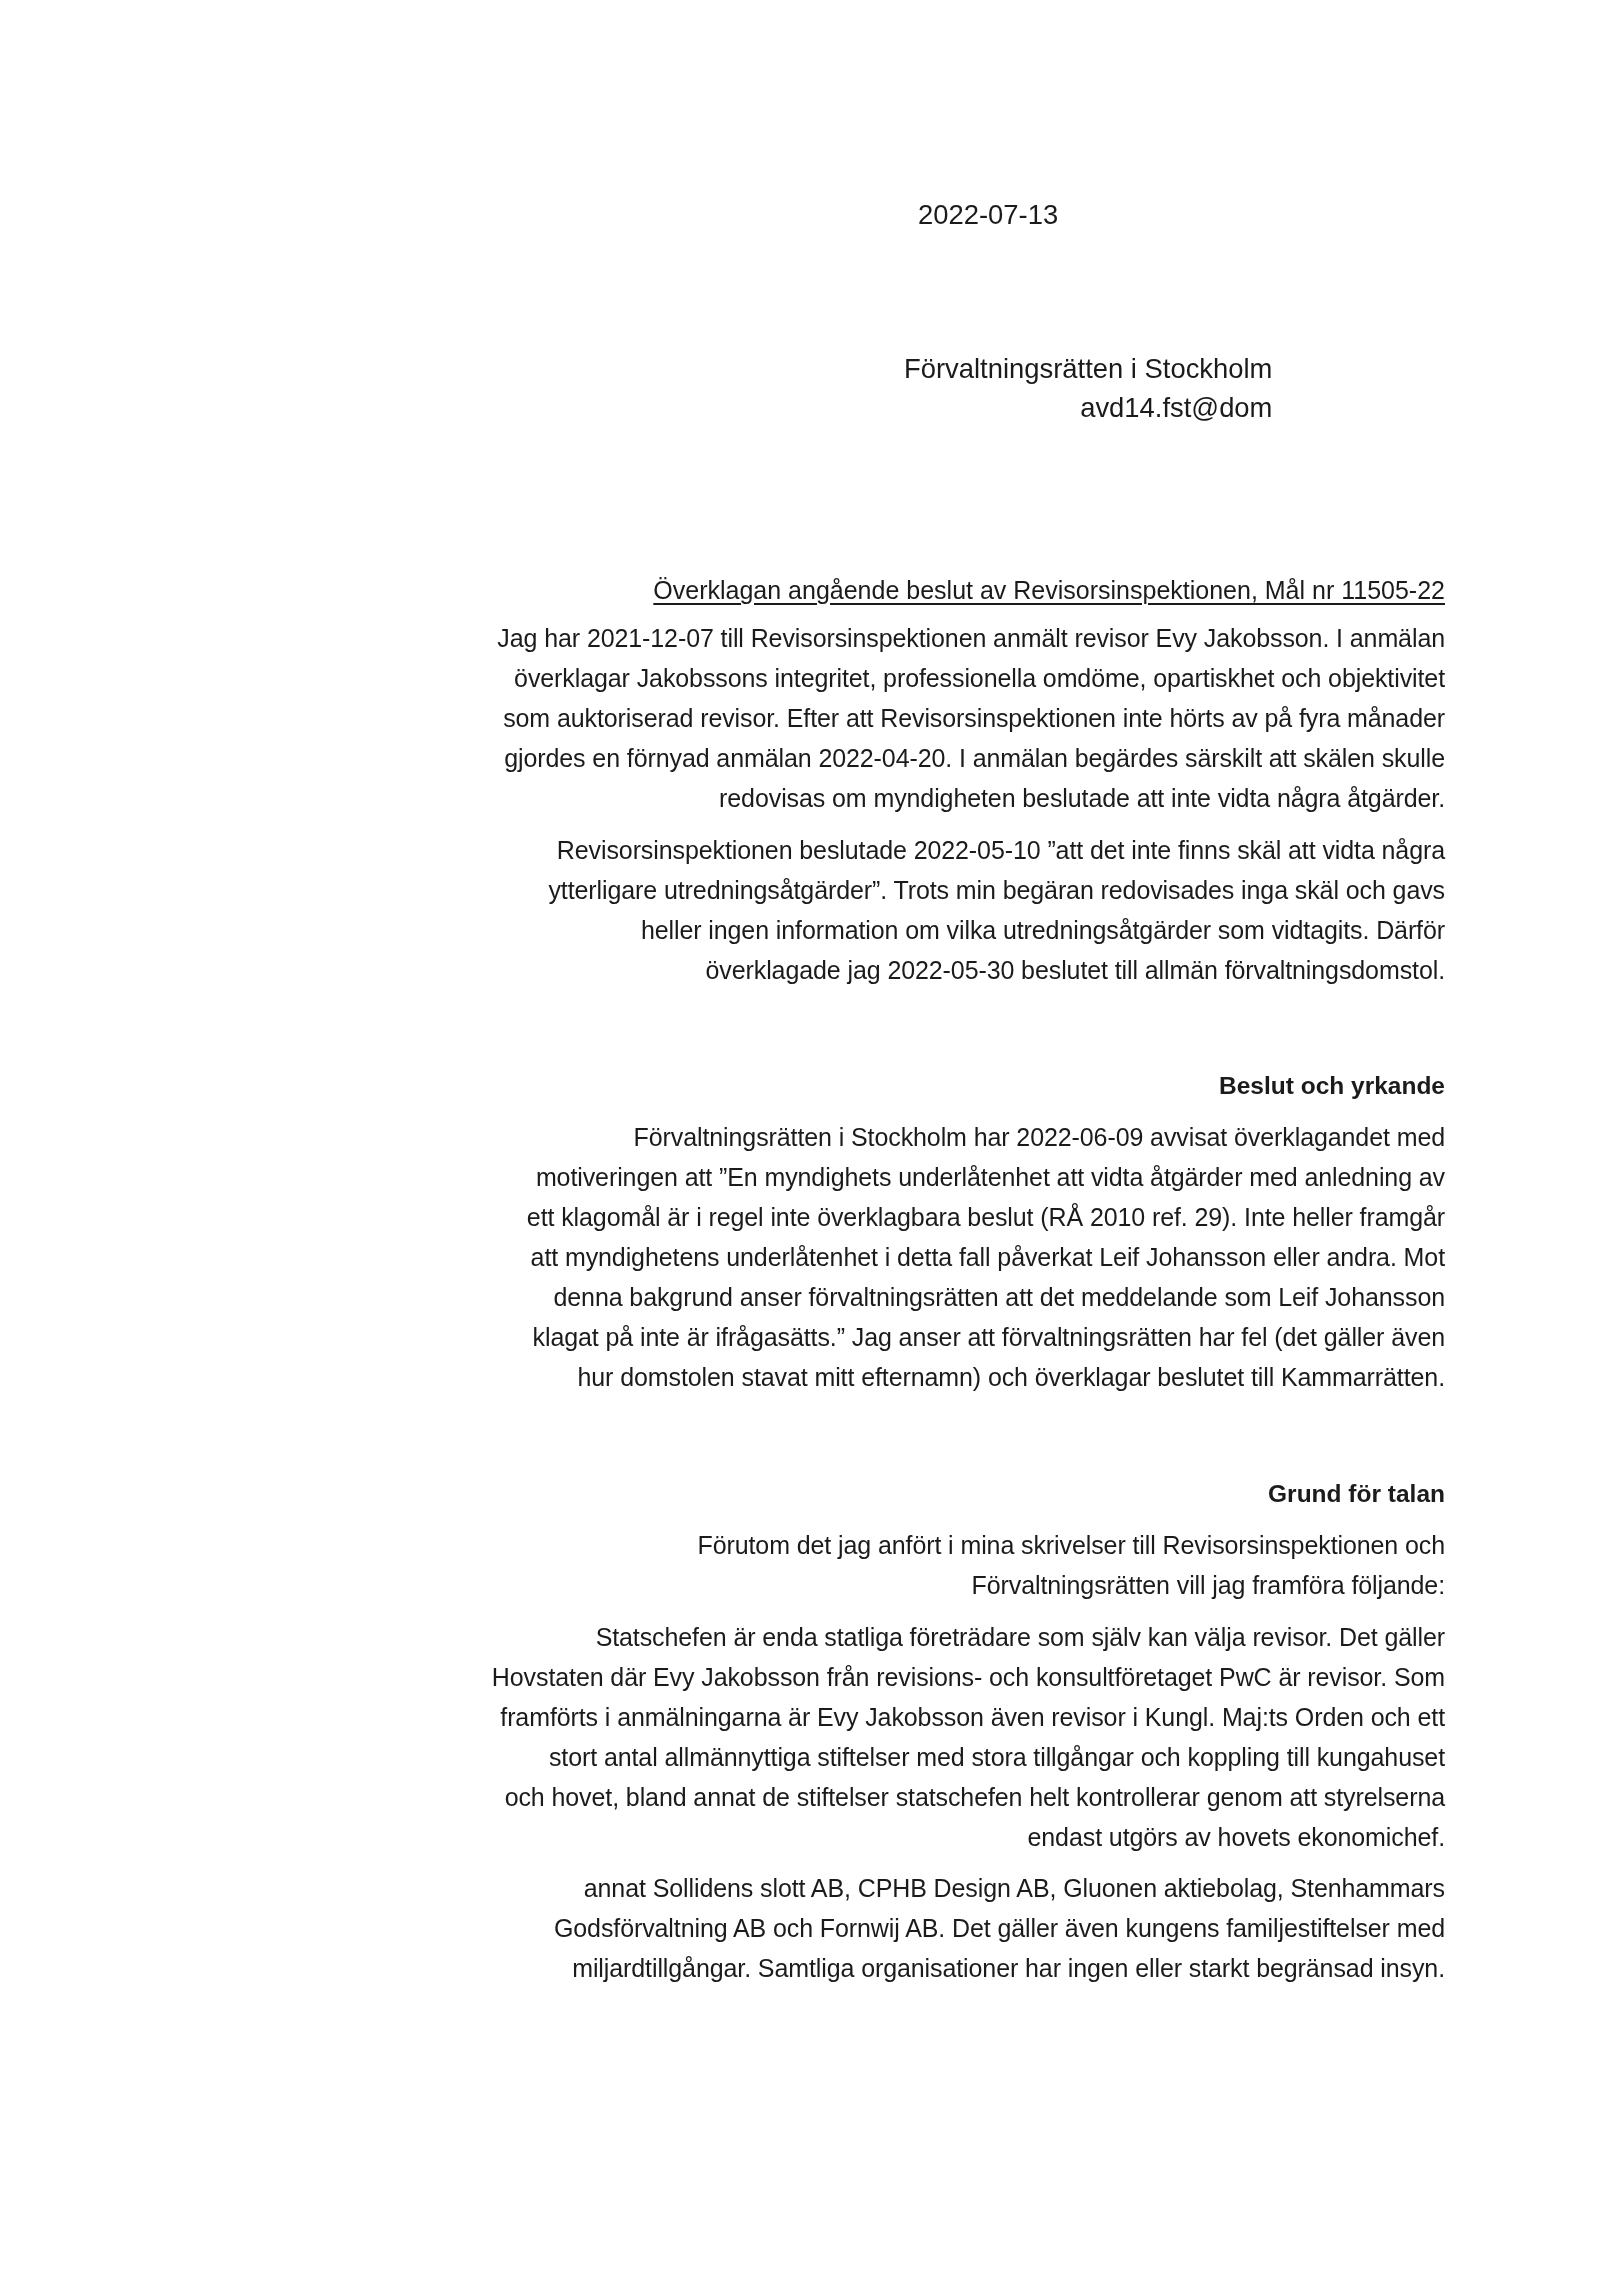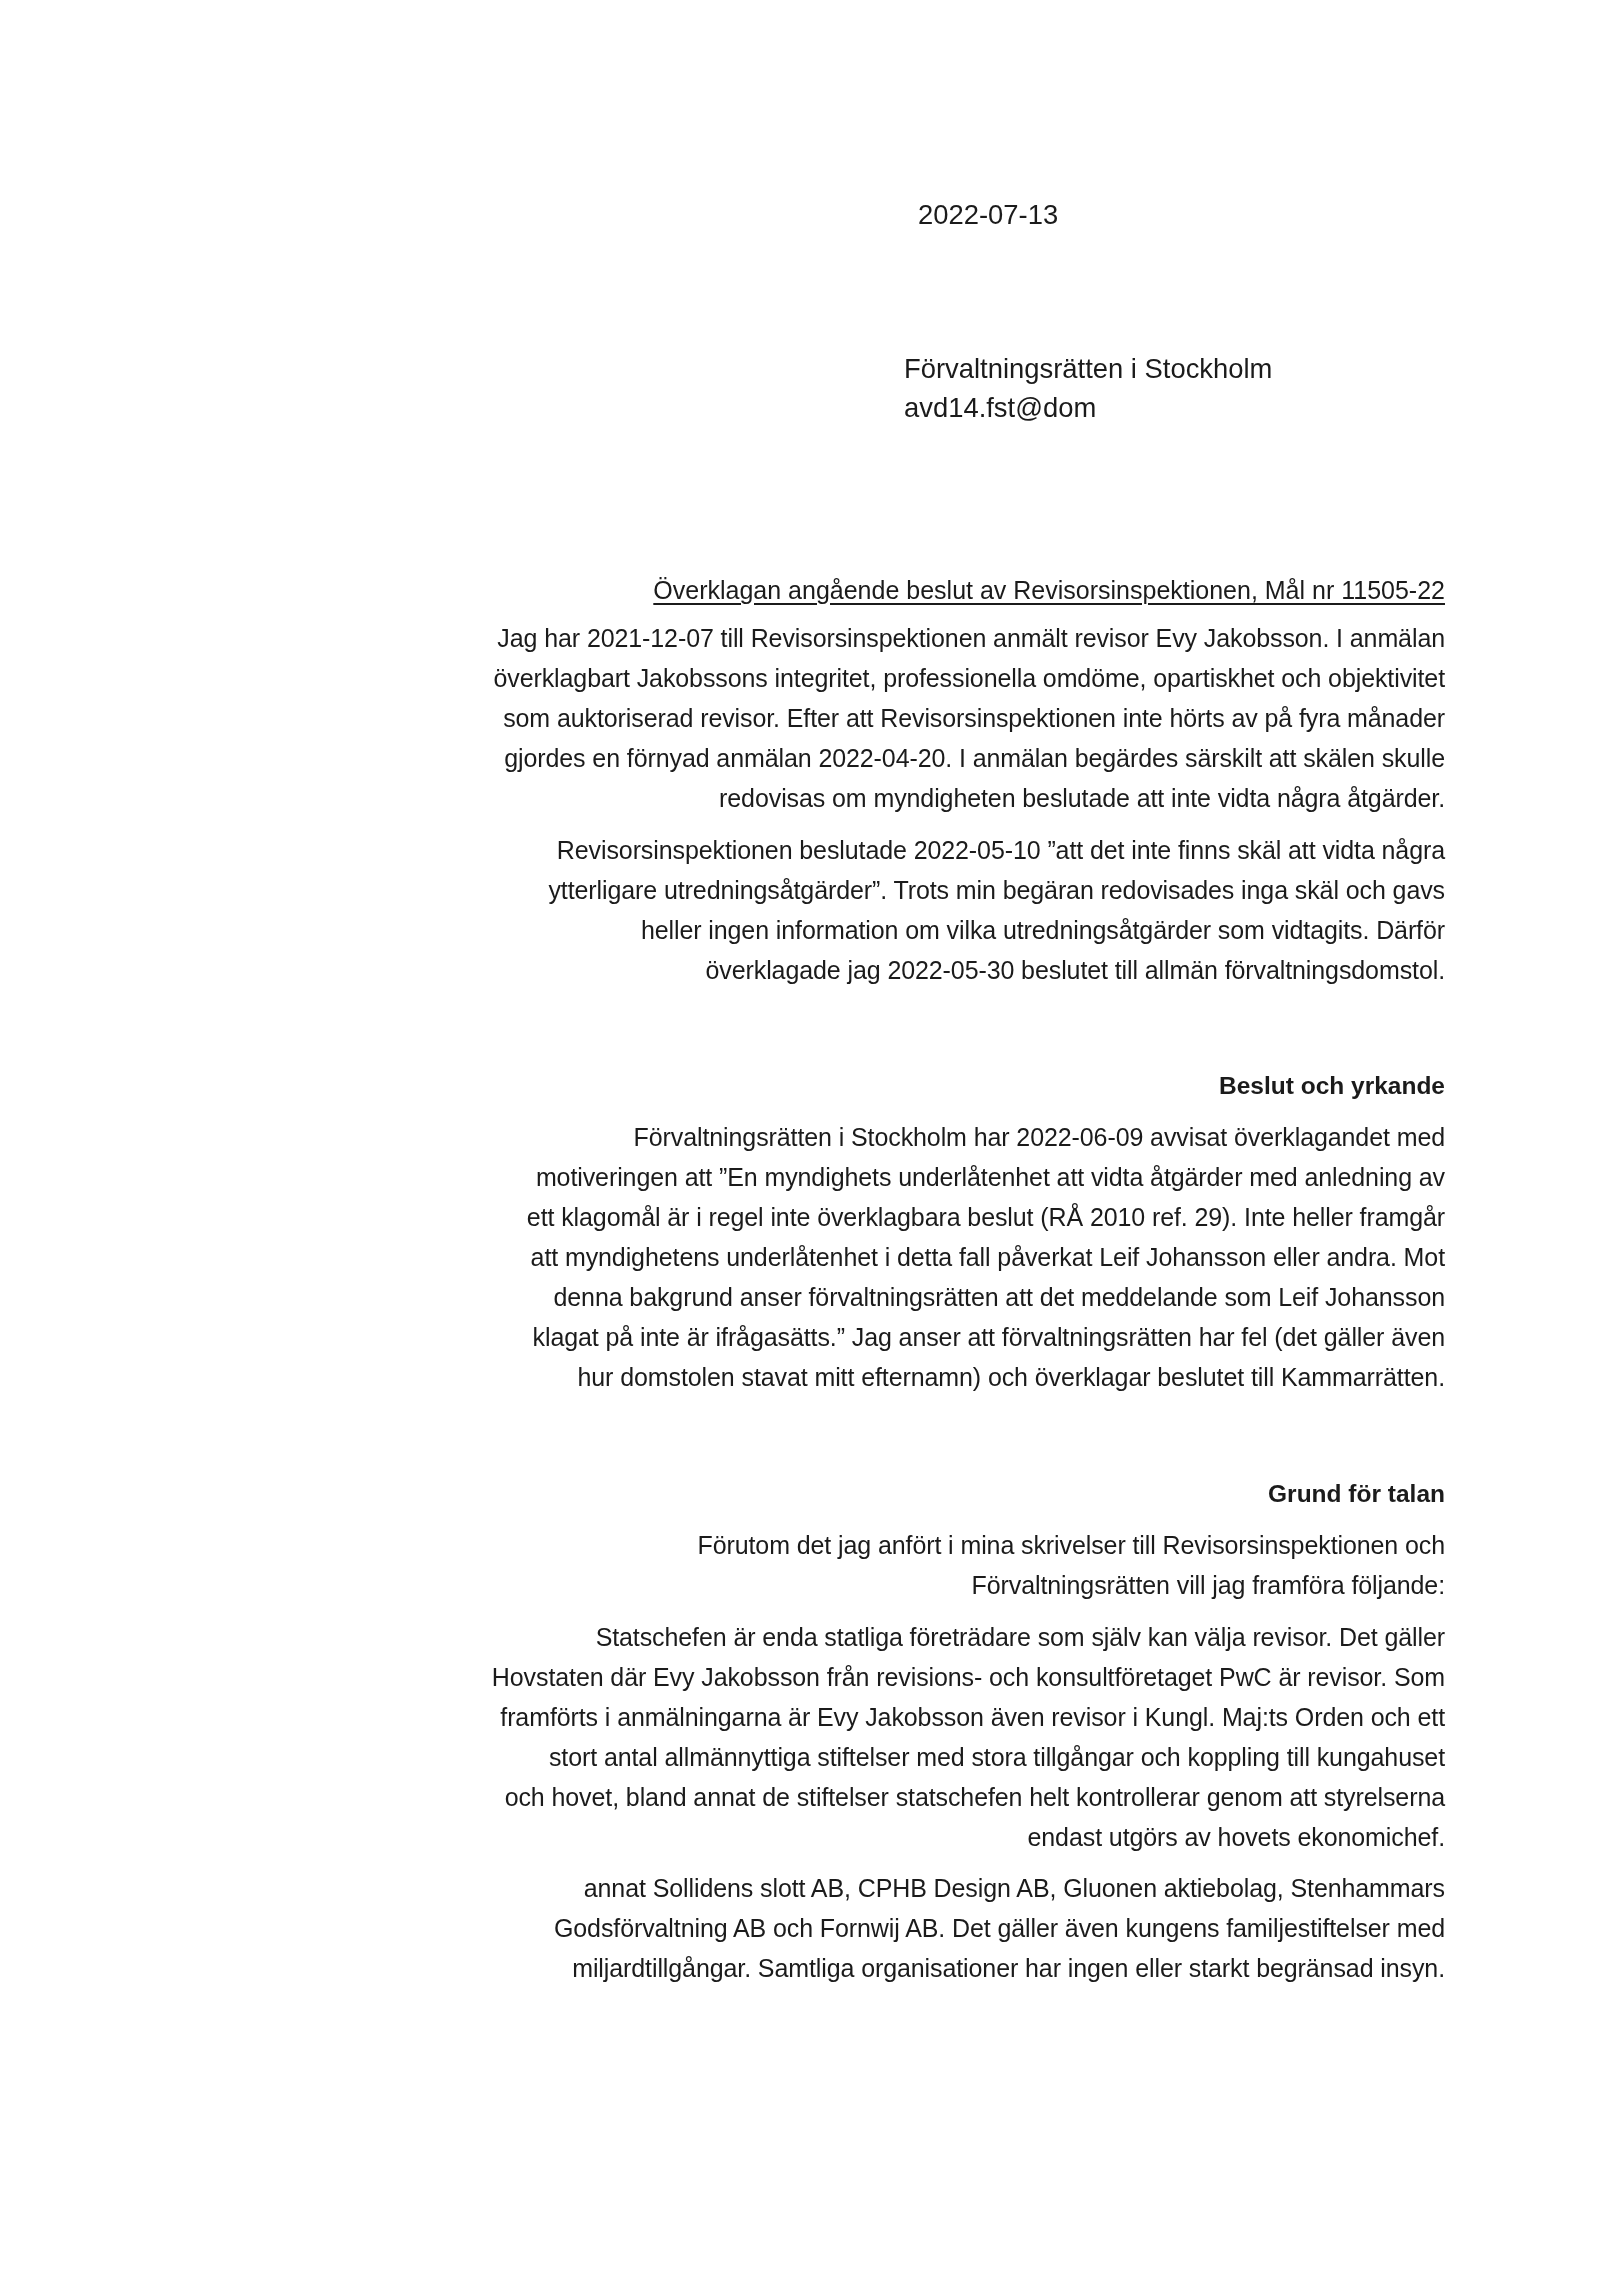--- a/index.html
+++ b/index.html
@@ -30,20 +30,21 @@
       font-size: 27.4px;
       line-height: 39px;
       white-space: nowrap;
     }
     .recipient {
       position: absolute;
       left: 904px;
       top: 349px;
       font-size: 27.4px;
       line-height: 39px;
+      text-align: right;
     }
     .recipient div { white-space: nowrap; }
     .content {
       position: absolute;
       left: 269px;
       top: 571px;
       width: 1176px;
       text-align: right;
     }
     .line {
@@ -85,21 +86,21 @@
     <div>Förvaltningsrätten i Stockholm</div>
     <div>avd14.fst@dom</div>
   </div>
 
   <div class="content">
 
     <div class="title">Överklagan angående beslut av Revisorsinspektionen, Mål nr 11505-22</div>
 
     <div class="para">
       <span class="line">Jag har 2021-12-07 till Revisorsinspektionen anmält revisor Evy Jakobsson. I anmälan</span>
-      <span class="line">överklagbart Jakobssons integritet, professionella omdöme, opartiskhet och objektivitet</span>
+      <span class="line">överklagar Jakobssons integritet, professionella omdöme, opartiskhet och objektivitet</span>
       <span class="line">som auktoriserad revisor. Efter att Revisorsinspektionen inte hörts av på fyra månader</span>
       <span class="line">gjordes en förnyad anmälan 2022-04-20. I anmälan begärdes särskilt att skälen skulle</span>
       <span class="line">redovisas om myndigheten beslutade att inte vidta några åtgärder.</span>
     </div>
 
     <div class="para">
       <span class="line">Revisorsinspektionen beslutade 2022-05-10 ”att det inte finns skäl att vidta några</span>
       <span class="line">ytterligare utredningsåtgärder”. Trots min begäran redovisades inga skäl och gavs</span>
       <span class="line">heller ingen information om vilka utredningsåtgärder som vidtagits. Därför</span>
       <span class="line">överklagade jag 2022-05-30 beslutet till allmän förvaltningsdomstol.</span>

